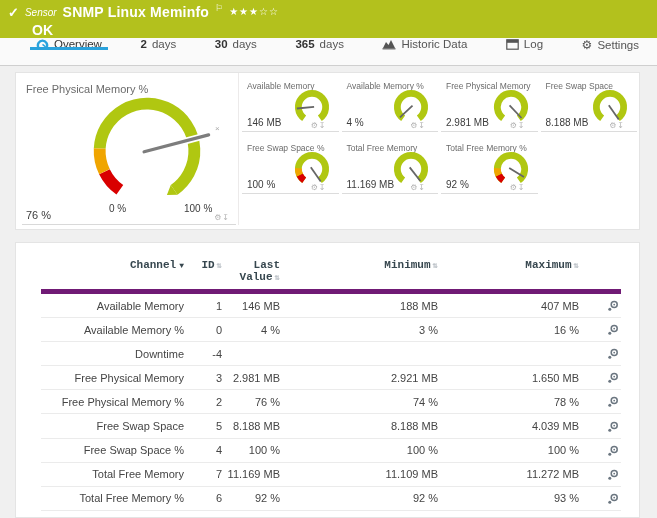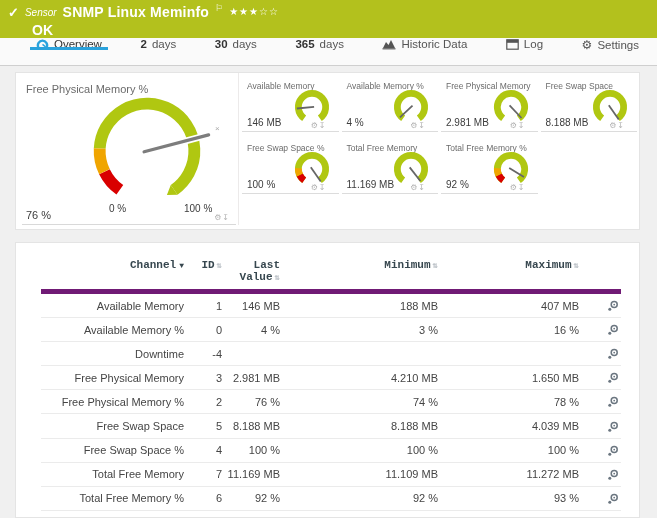--- a/index.html
+++ b/index.html
@@ -305,21 +305,21 @@
         <circle cx="7.2" cy="4.6" r="3" fill="none" stroke="#6b7680" stroke-width="1.5"></circle>
         <circle cx="7.2" cy="4.6" r="0.9" fill="#6b7680"></circle>
         <circle cx="2.8" cy="9.2" r="1.5" fill="#6b7680"></circle>
       </svg>
     </td>
   </tr>
         <tr>
     <td class="col-channel">Free Physical Memory</td>
     <td class="col-id">3</td>
     <td class="col-last">2.981 MB</td>
-    <td class="col-min">4.210 MB</td>
+    <td class="col-min">2.921 MB</td>
     <td class="col-max">1.650 MB</td>
     <td class="col-edit">
       <svg width="12" height="12" viewBox="0 0 12 12">
         <circle cx="7.2" cy="4.6" r="3" fill="none" stroke="#6b7680" stroke-width="1.5"></circle>
         <circle cx="7.2" cy="4.6" r="0.9" fill="#6b7680"></circle>
         <circle cx="2.8" cy="9.2" r="1.5" fill="#6b7680"></circle>
       </svg>
     </td>
   </tr>
         <tr>

